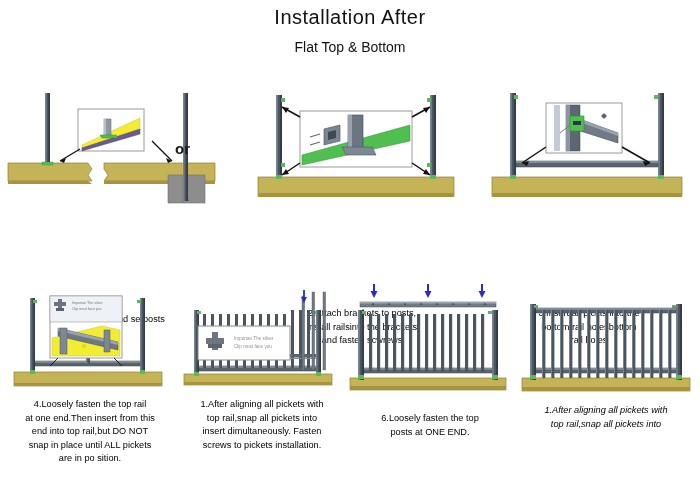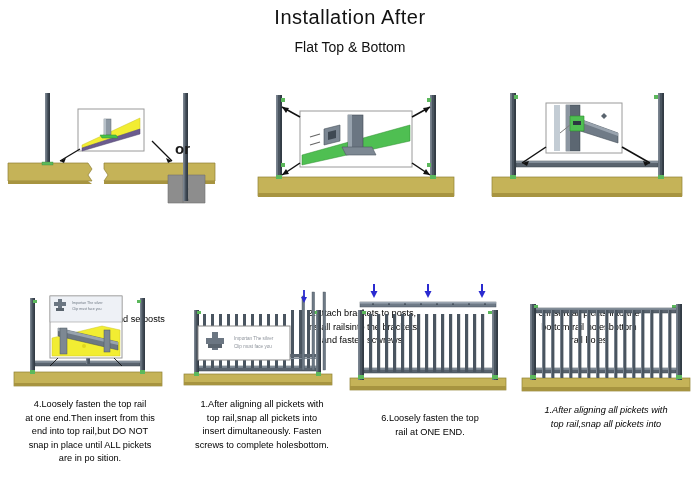--- a/index.html
+++ b/index.html
@@ -384,21 +384,21 @@
       <g fill="#8d939b" font-size="4.6" font-family="Liberation Sans, sans-serif">
         <text x="58" y="60">Importan The silver</text>
         <text x="58" y="68">Clip must face you</text>
       </g>
     </g>
   </svg>
   <div class="caption cap-5">
     <div>1.After aligning all pickets with</div>
     <div>top rail,snap all pickets into</div>
     <div>insert dimultaneously. Fasten</div>
-    <div>screws to complete holesbottom.</div>
+    <div>screws to pickets installation.</div>
   </div>
 </div>
 
 <div class="panel" id="panel-6">
   <svg class="figure" width="176" height="118" viewBox="0 0 176 118">
     <g>
       <rect x="8" y="98" width="156" height="12" fill="#c5b358" stroke="#8f8033" stroke-width="0.7"></rect>
       <rect x="8" y="106" width="156" height="4" fill="#a79440"></rect>
     </g>
     <g>
@@ -460,21 +460,21 @@
         <polygon points="82.5,11 89.5,11 86,18" fill="#2a2ad0"></polygon>
       </g>
       <g>
         <path d="M140 4 L140 12" stroke="#2a2ad0" stroke-width="2" fill="none"></path>
         <polygon points="136.5,11 143.5,11 140,18" fill="#2a2ad0"></polygon>
       </g>
     </g>
   </svg>
   <div class="caption cap-6">
     <div>6.Loosely fasten the top</div>
-    <div>rail at ONE END.</div>
+    <div>posts at ONE END.</div>
   </div>
 </div>
 
 <div class="panel" id="panel-7">
   <svg class="figure" width="188" height="118" viewBox="0 0 188 118">
     <g>
       <rect x="10" y="98" width="168" height="13" fill="#c5b358" stroke="#8f8033" stroke-width="0.7"></rect>
       <rect x="10" y="107" width="168" height="4" fill="#a79440"></rect>
     </g>
     <g>

